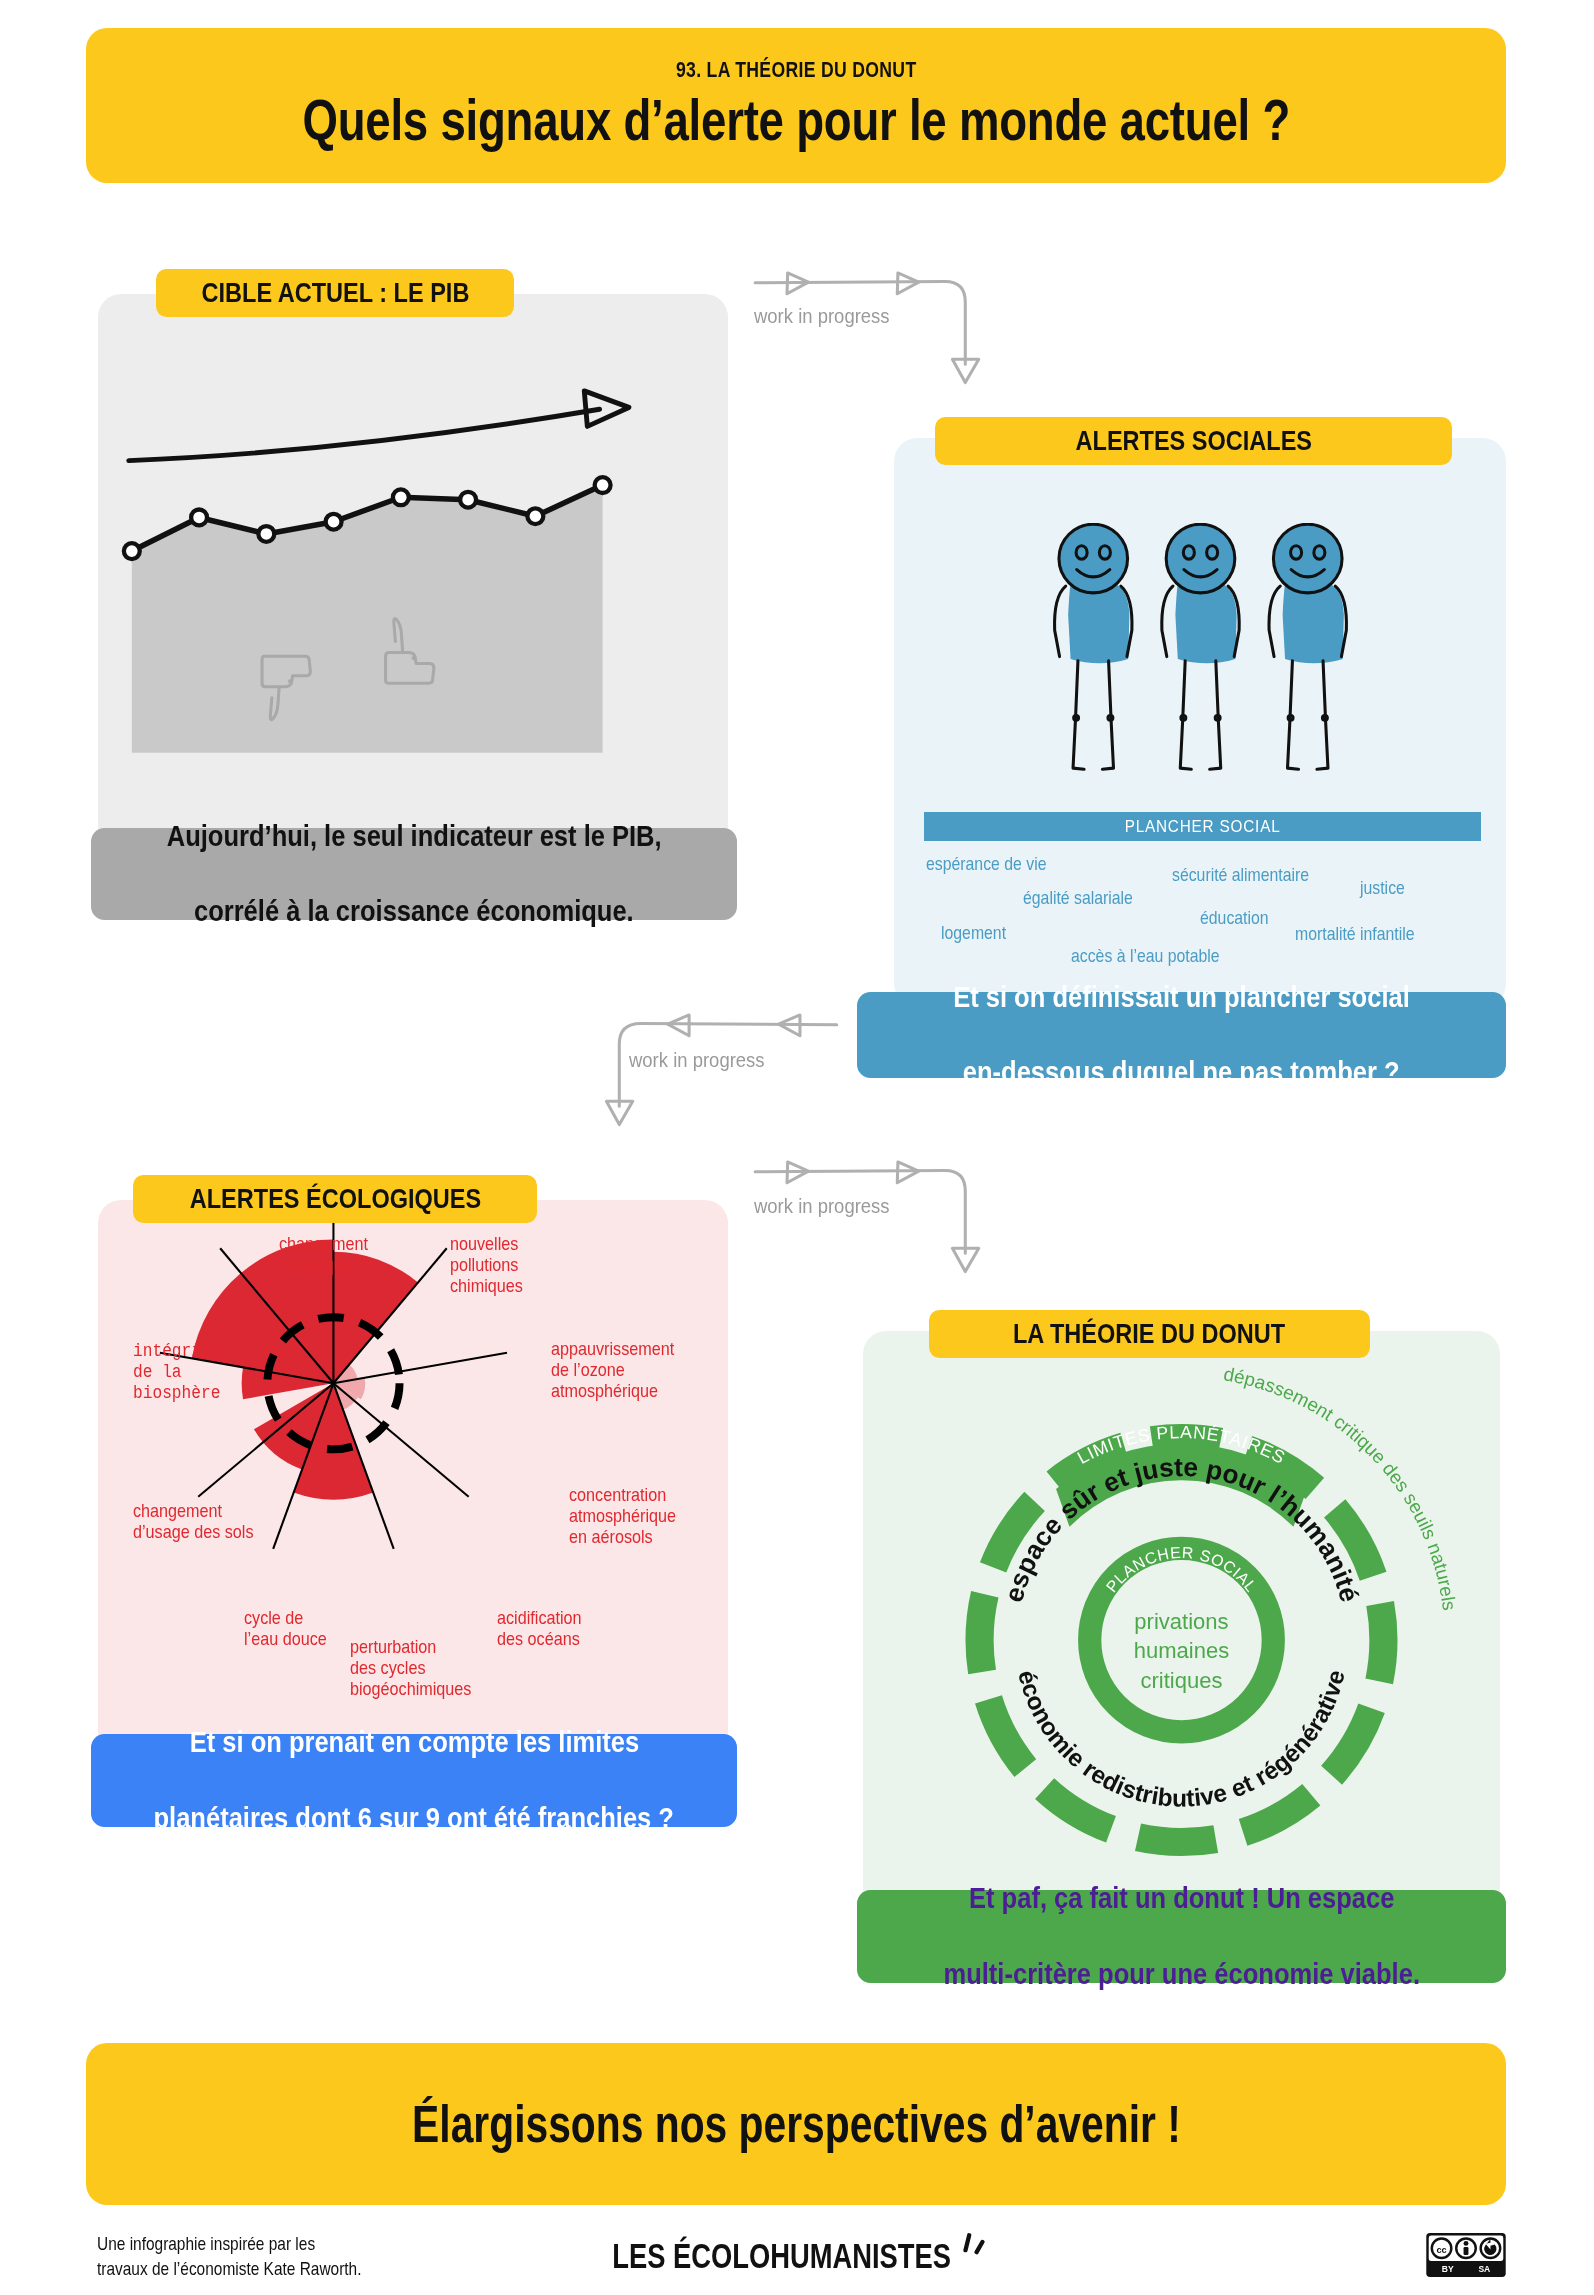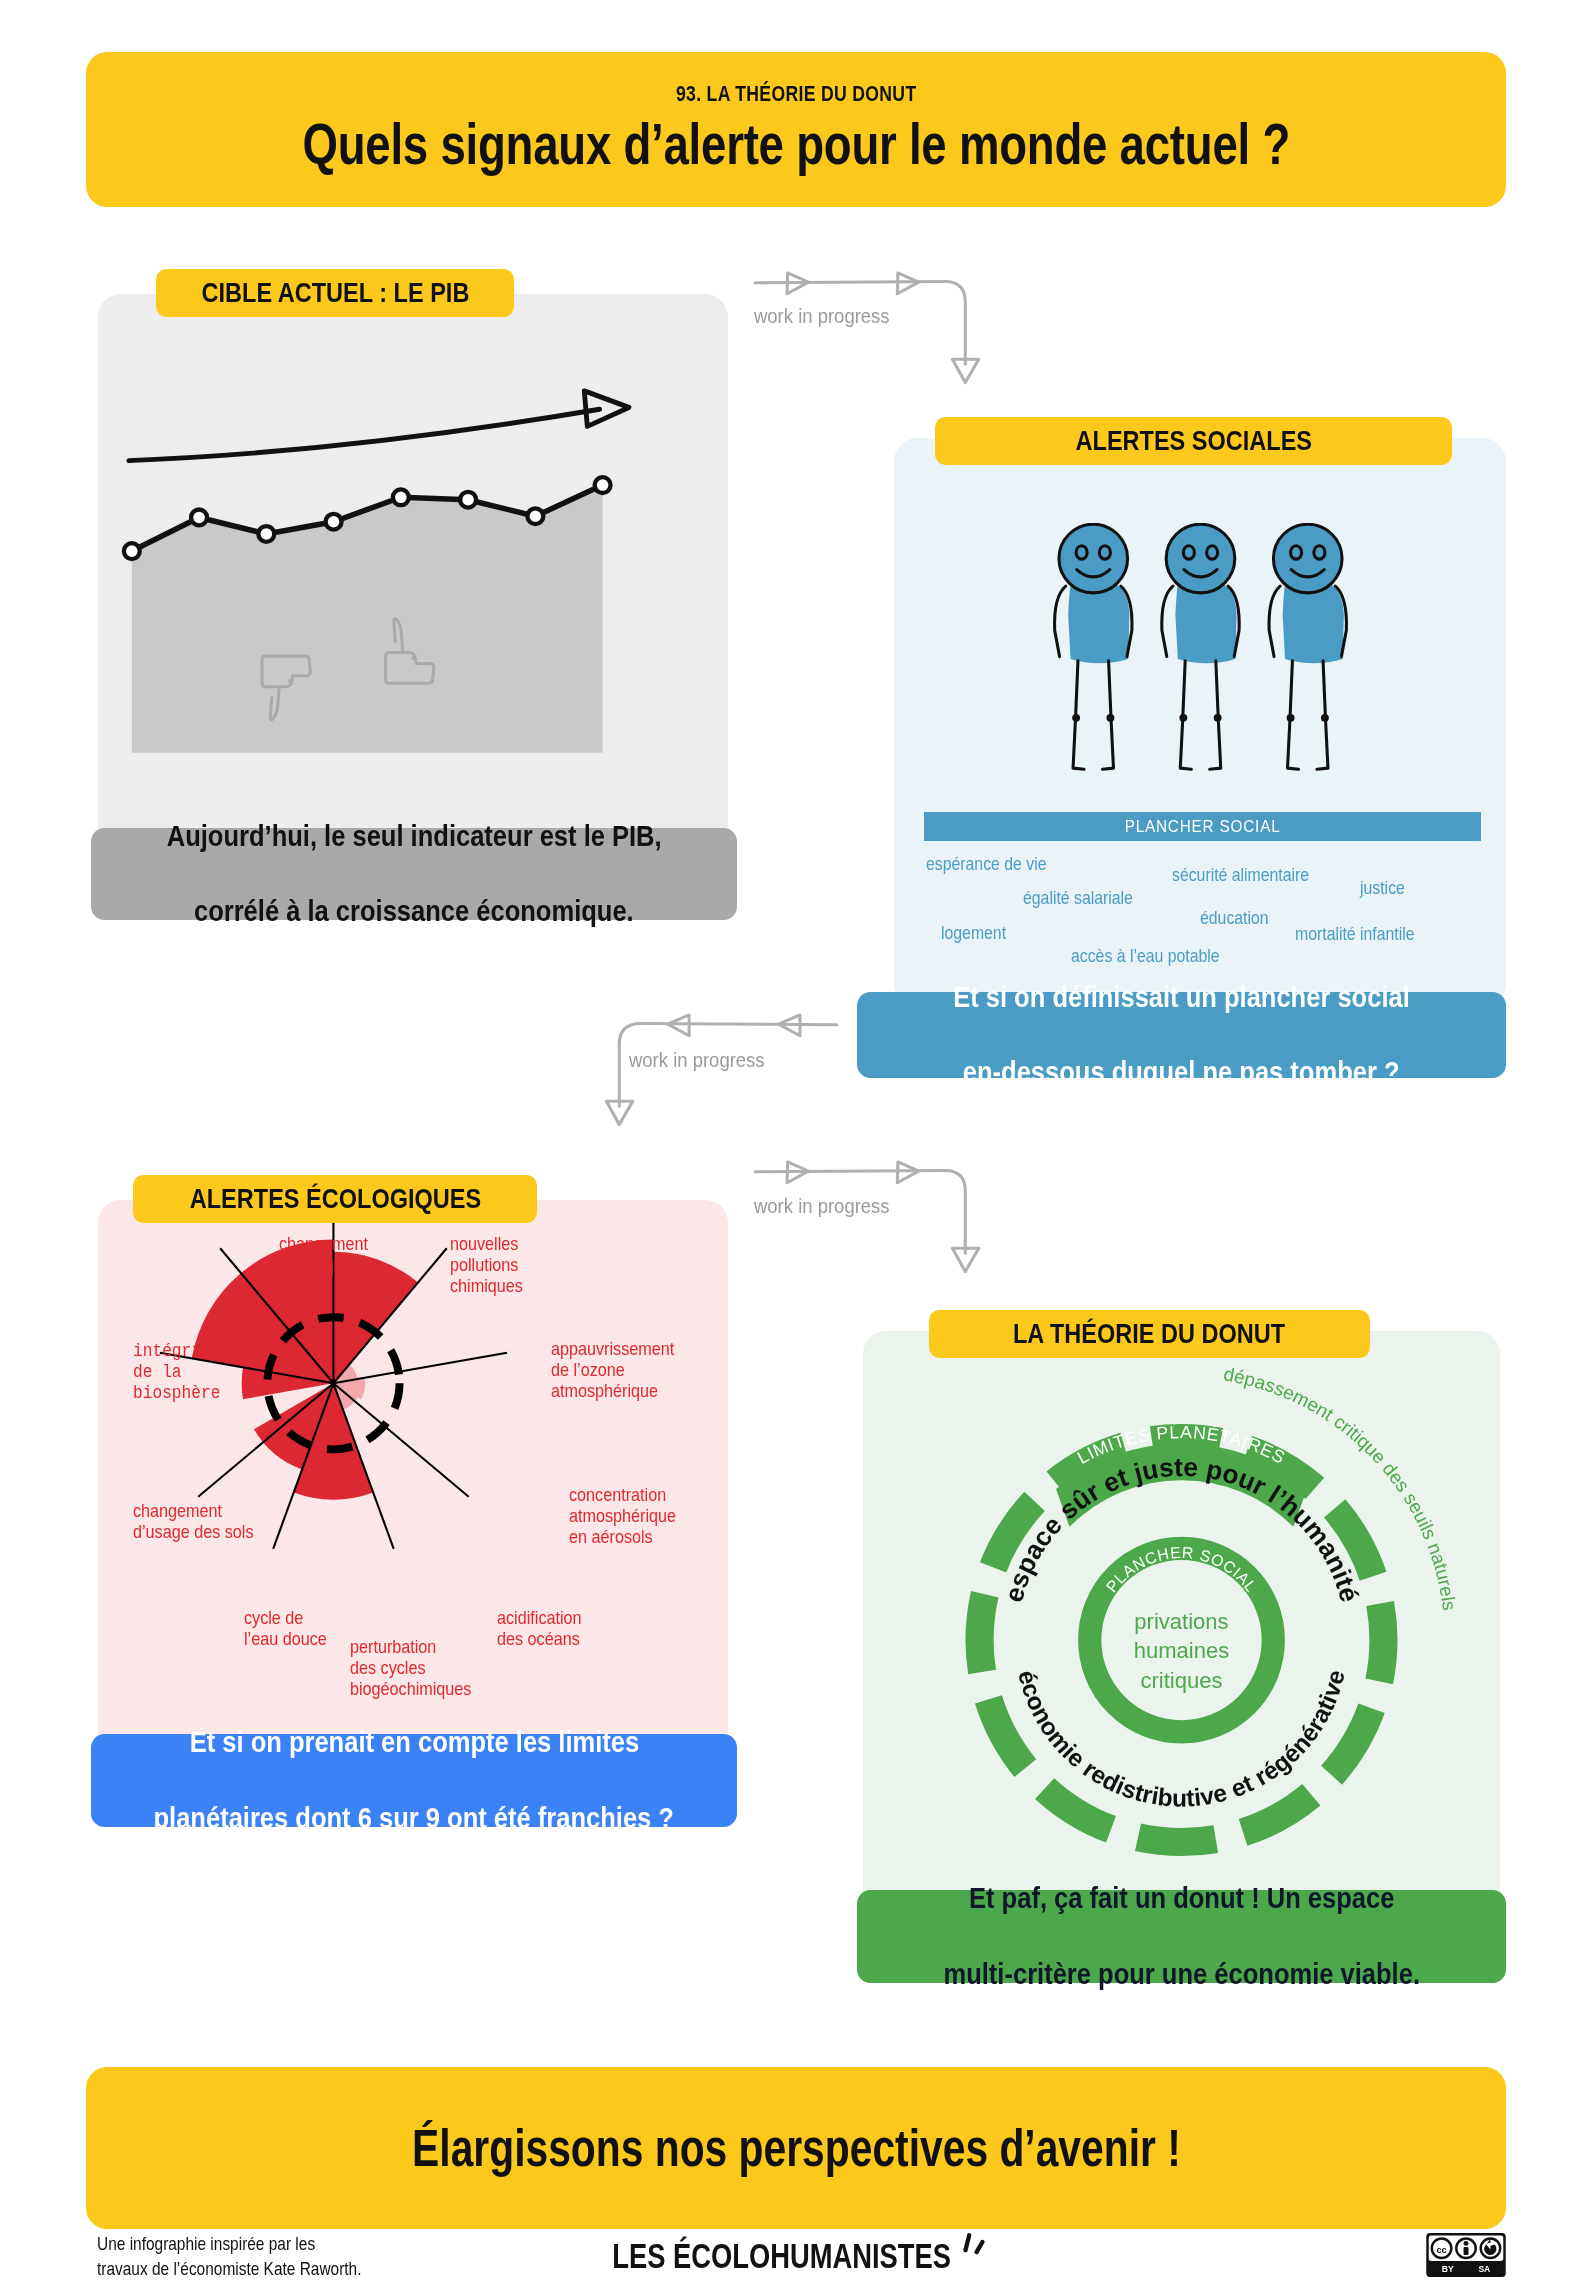--- a/index.html
+++ b/index.html
@@ -6,21 +6,21 @@
   body{
     width:1595px;height:2295px;position:relative;overflow:hidden;
     font-family:"Liberation Sans",sans-serif;
     -webkit-font-smoothing:antialiased;
   }
   .cond{font-family:"Liberation Sans Narrow","Liberation Sans",sans-serif;}
 
   
   .banner{
     position:absolute;background:#FDC81C;border-radius:21px;
-    display:flex;flex-direction:column;align-items:center;justify-content:center;margin-top:24px;
+    display:flex;flex-direction:column;align-items:center;justify-content:center;
   }
   #header-banner{left:86px;top:27.5px;width:1420px;height:155px;}
   #header-kicker{
     font-weight:700;font-size:22.6px;letter-spacing:0.4px;color:#111;
     transform:scaleX(.78);transform-origin:center;white-space:nowrap;margin-bottom:3.7px;
   }
   #header-title{
     font-weight:700;font-size:57px;color:#111;white-space:nowrap;
     transform:scaleX(.80);transform-origin:center;letter-spacing:-0.3px;
   }
@@ -71,21 +71,21 @@
   #chip-eco{left:133px;top:1175px;width:404px;height:48px;font-size:28px;}
   #radar{position:absolute;left:110px;top:1215px;width:606px;height:563px;z-index:3;}
   .eco-tag{position:absolute;color:#E0282E;font-size:18.4px;line-height:1.15;z-index:5;}
   .eco-tag span{display:block;transform:scaleX(.88);transform-origin:left center;}
   #caption-eco{left:91px;top:1734px;width:646px;height:93px;background:#3b82f6;color:#fff;font-size:29px;}
 
   
   #panel-donut{left:863px;top:1331px;width:637px;height:612px;background:#EBF4EC;}
   #chip-donut{left:929px;top:1310px;width:441px;height:48px;font-size:28px;}
   #donut-svg{position:absolute;left:863px;top:1331px;width:637px;height:612px;z-index:4;}
-  #caption-donut{left:857px;top:1890px;width:649px;height:93px;background:#4CA84B;color:#0f172a;font-size:29px;}
+  #caption-donut{left:857px;top:1890px;width:649px;height:93px;background:#4CA84B;color:#4c1d95;font-size:29px;}
 
   
   .wip{position:absolute;z-index:8;}
   .wip-label{
     position:absolute;color:#9A9A9A;font-size:21px;white-space:nowrap;z-index:9;
   }
   .wip-label span{display:block;transform:scaleX(.88);transform-origin:left center;}
 
   
   #credits{position:absolute;left:97px;top:2231px;width:441px;color:#111;font-size:18.4px;line-height:1.38;}

